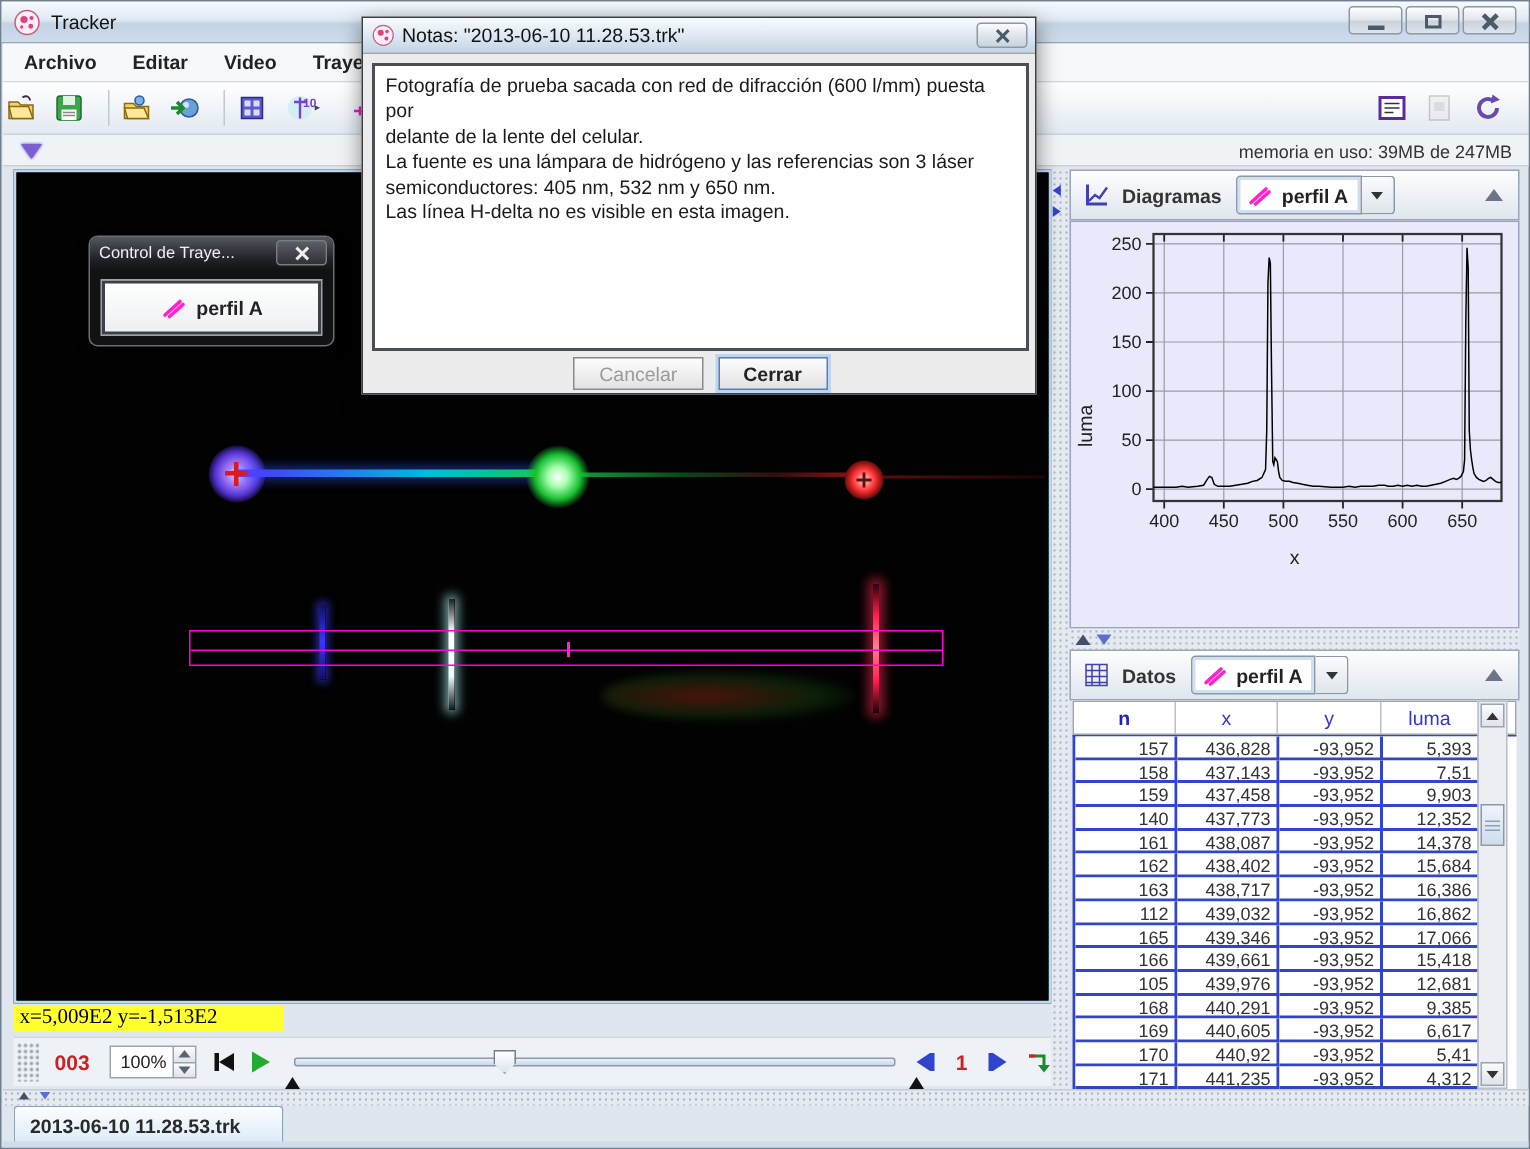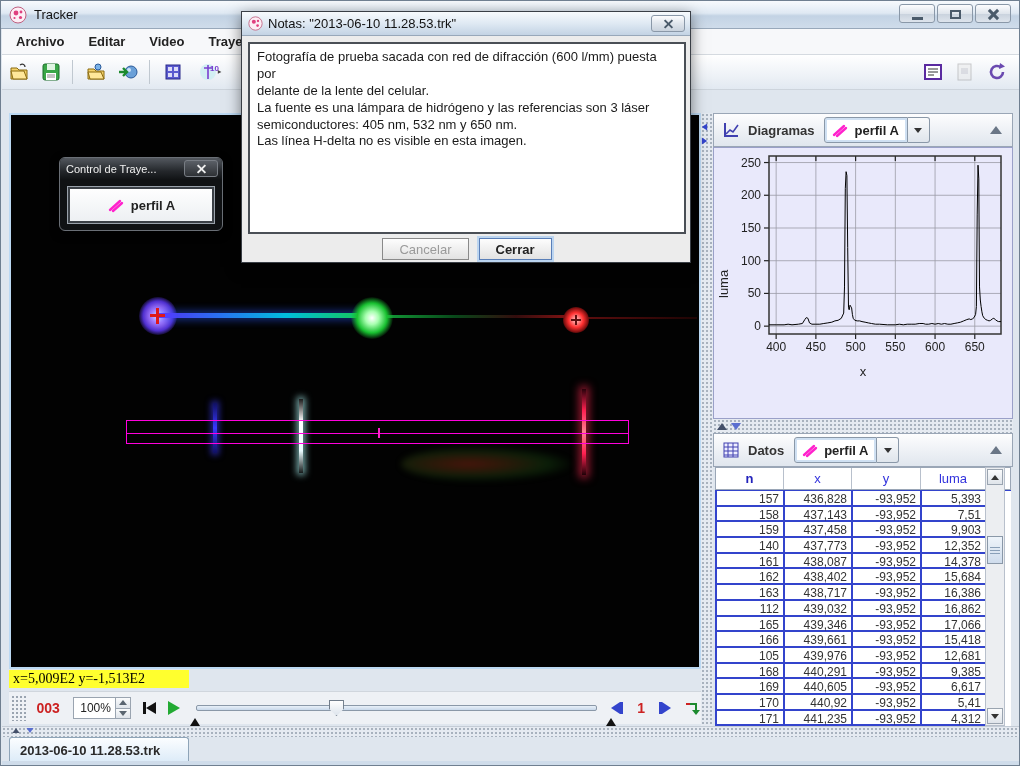--- a/index.html
+++ b/index.html
@@ -17,21 +17,21 @@
   .glyph-min { position:absolute; left:12px; top:12px; width:11px; height:3px; background:#4a5a6a; }
   .glyph-max { position:absolute; left:12px; top:5px; width:11px; height:9px; border:2px solid #4a5a6a; }
   .glyph-x1,.glyph-x2 { position:absolute; left:11px; top:8px; width:13px; height:3px; background:#4a5a6a; }
   .glyph-x1 { transform:rotate(45deg);} .glyph-x2{ transform:rotate(-45deg);}
 
   .menubar { position:absolute; left:1px; top:28px; width:1018px; height:26px; background:#f7f8fa; border-bottom:1px solid #d5dae0; display:flex; align-items:center; }
   .menu-item { font-size:13px; font-weight:bold; color:#222; padding:4px 10px; margin-left:4px; }
 
   .toolbar { position:absolute; left:1px; top:54px; width:1018px; height:35px;
     background:linear-gradient(#ffffff,#eef2f7 60%,#e2e9f1); border-bottom:1px solid #cdd4dc; display:flex; align-items:center; }
-  .tbtn { width:30px; height:28px; display:flex; align-items:center; justify-content:center; margin-left:2px; }
+  .tbtn { width:30px; height:28px; display:flex; align-items:center; margin-left:2px; }
   .tsep { width:1px; height:24px; background:#c0c8d0; margin:0 6px; }
   .tool-right { position:absolute; right:8px; top:3px; display:flex; }
 
   .infobar { position:absolute; left:1px; top:89px; width:1018px; height:21px; background:#f0f3f6; border-bottom:1px solid #c9cfd7; }
   .memory { position:absolute; right:12px; top:4px; font-size:12px; color:#333; }
   .tri-down-purple { position:absolute; left:12px; top:6px; width:0; height:0;
     border-left:7px solid transparent; border-right:7px solid transparent; border-top:10px solid #7a5fd0; filter:drop-shadow(0 0 1px #4a3fb0); }
 
   
   .video-frame { position:absolute; left:8px; top:112px; width:692px; height:556px; border:2px solid #bcd9f3; background:#000; }
@@ -275,20 +275,24 @@
       </div>
       <div class="tbtn">
         <svg class="icon16" viewBox="0 0 20 20">
           <path d="M16 10 a6 6 0 1 1 -2 -4.5" fill="none" stroke="#6a4ab0" stroke-width="2.6"></path>
           <path d="M13 1 l5 3.5 -6 2.5 z" fill="#6a4ab0"></path>
         </svg>
       </div>
     </div>
   </div>
 
+  <div class="infobar">
+    <div class="tri-down-purple"></div>
+    <span class="memory">memoria en uso: 39MB de 247MB</span>
+  </div>
 
   <div class="video-frame">
     <div class="video">
 
       <div class="glow" style="left:128px;top:182px;width:38px;height:38px;background:radial-gradient(circle,#ffffff 0%,#b080ff 25%,#5030d0 55%,transparent 75%);"></div>
       <div class="beam1"></div>
       <div class="beam2"></div>
       <div class="beam3"></div>
       <div class="glow" style="left:340px;top:182px;width:42px;height:42px;background:radial-gradient(circle,#ffffff 0%,#a8ffb0 22%,#18c030 50%,transparent 72%);"></div>
       <div class="glow" style="left:552px;top:192px;width:26px;height:26px;background:radial-gradient(circle,#ffd0d0 0%,#ff3030 40%,#801010 65%,transparent 80%);"></div>

